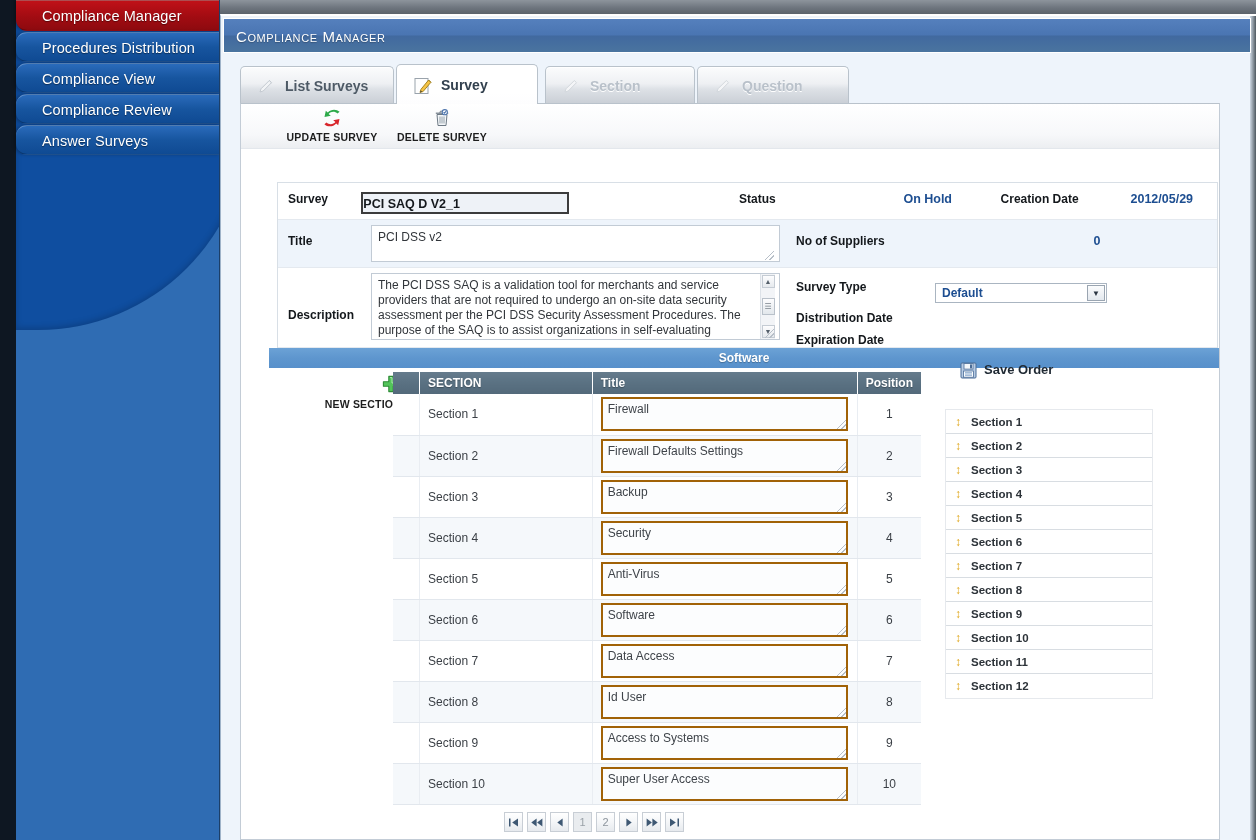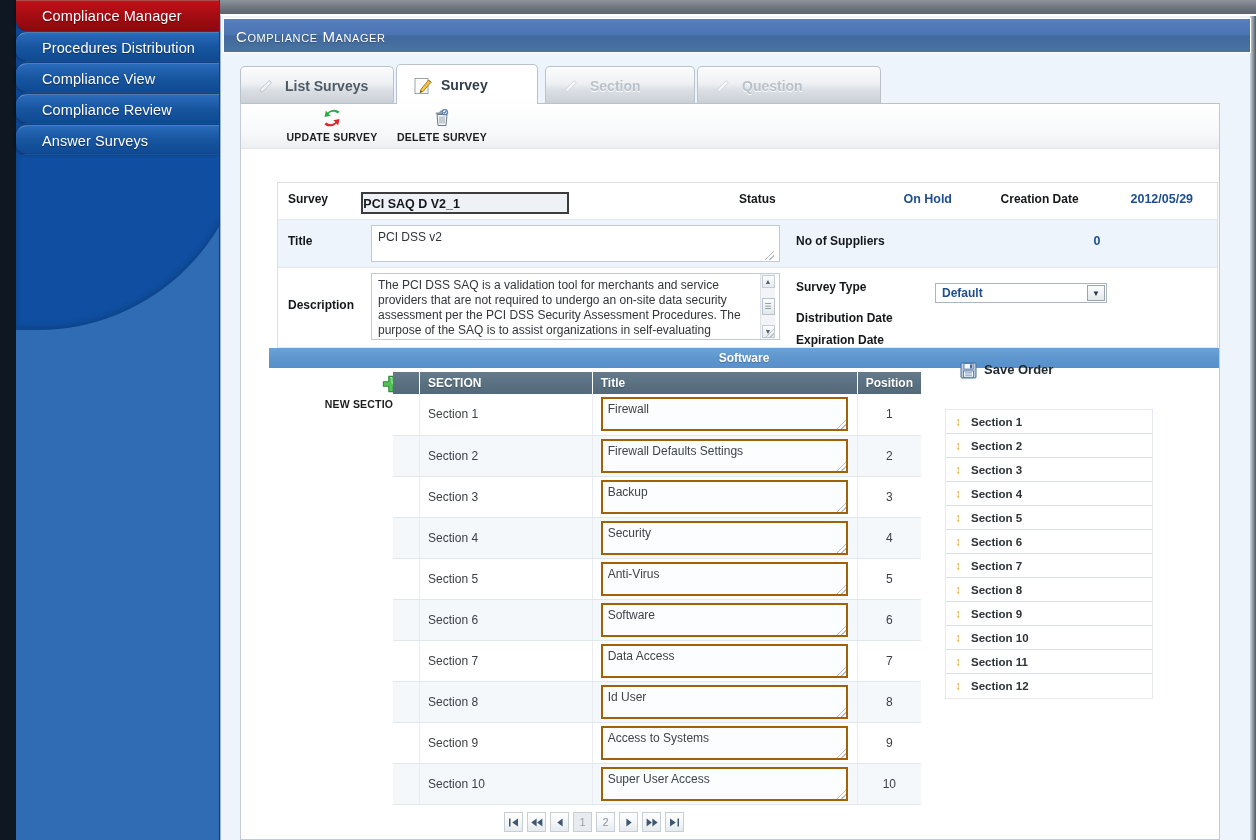--- a/index.html
+++ b/index.html
@@ -321,21 +321,21 @@
 
     <div class="tab dis" style="left:305px; width:150px;">
       <span class="pencil">
         <svg width="18" height="18" viewBox="0 0 18 18">
           <path d="M3 15l1-3.2L12.3 3.5l2.2 2.2L6.2 14 3 15z" fill="#f4f5f7" stroke="#d3d8dd" stroke-width="1"></path>
         </svg>
       </span>
       <span class="tab-label">Section</span>
     </div>
 
-    <div class="tab dis" style="left:457px; width:184px;">
+    <div class="tab dis" style="left:457px; width:152px;">
       <span class="pencil">
         <svg width="18" height="18" viewBox="0 0 18 18">
           <path d="M3 15l1-3.2L12.3 3.5l2.2 2.2L6.2 14 3 15z" fill="#f4f5f7" stroke="#d3d8dd" stroke-width="1"></path>
         </svg>
       </span>
       <span class="tab-label">Question</span>
     </div>
   </div>
 
   <div class="panel">
@@ -388,21 +388,21 @@
           <div class="ta-wrap">
             <textarea class="ta title" style="">PCI DSS v2</textarea>
             <span class="grip"></span>
           </div>
         </div>
         <div class="cellC" style="width:200px;padding-top:14px;">No of Suppliers</div>
         <div class="cellD" style="width:230px;padding-top:14px;">0</div>
       </div>
 
       <div class="info-row">
-        <div class="cellA" style="padding-top:30px;">Description</div>
+        <div class="cellA" style="padding-top:40px;">Description</div>
         <div class="cellB">
           <div class="ta-wrap">
             <textarea class="ta desc" style="">The PCI DSS SAQ is a validation tool for merchants and service providers that are not required to undergo an on-site data security assessment per the PCI DSS Security Assessment Procedures. The purpose of the SAQ is to assist organizations in self-evaluating compliance with the PCI DSS, and you may be required to share it with your acquiring bank. Please consult your acquirer for</textarea>
             <span class="sbar">
               <span class="sbtn">▲</span>
               <span class="sthumb">☰</span>
               <span class="sbtn">▼</span>
             </span>
             <span class="grip"></span>
           </div>

